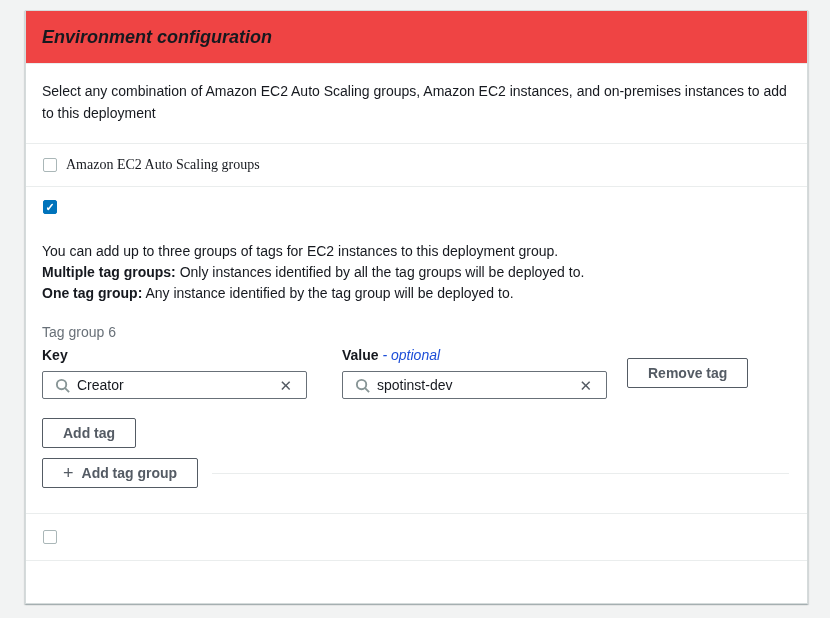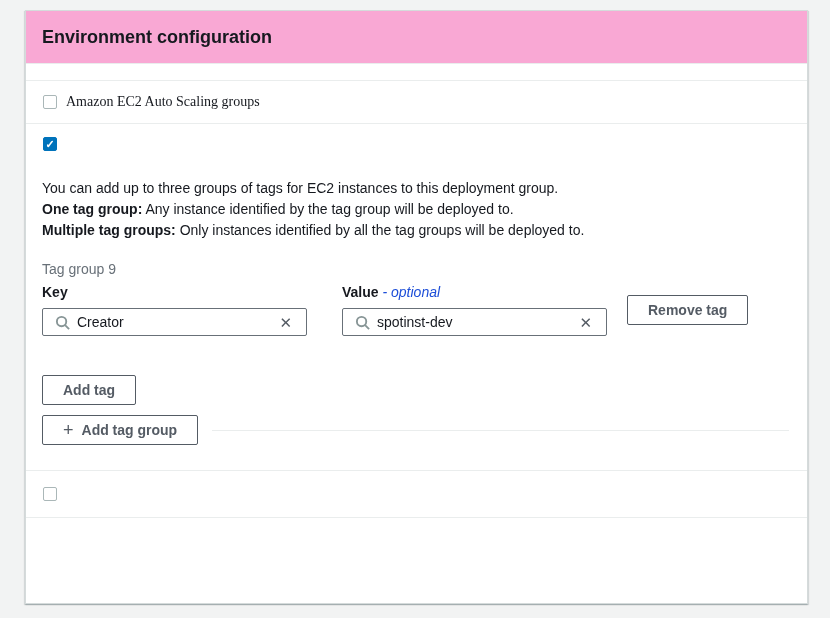--- a/index.html
+++ b/index.html
@@ -13,23 +13,24 @@
   }
   .panel {
     position: absolute;
     left: 25px; top: 10px;
     width: 783px; min-height: 594px;
     background: #ffffff;
     border: 1px solid #d5dbdb;
     box-shadow: 0 1px 1px 0 rgba(0,28,36,.15), 1px 1px 1px 0 rgba(0,28,36,.10), -1px 1px 1px 0 rgba(0,28,36,.10);
   }
   .panel-header {
-    background: #f9a8d4;
+    background: #ef4444;
     border-bottom: 1px solid #eaeded;
     padding: 16px 20px 15px 16px;
+    font-style: italic;
   }
   .panel-header h2 {
     font-size: 18px;
     font-weight: 700;
     color: #16191f;
   }
   .panel-body { padding: 16px 16px 14px 16px; }
   .intro {
     line-height: 22px;
     max-width: 755px;
@@ -141,21 +142,21 @@
     font-weight: 700;
     padding: 0 20px;
     cursor: pointer;
   }
   .btn .plus {
     font-size: 18px;
     font-weight: 400;
     margin-right: 8px;
     line-height: 1;
   }
-  .add-tag-row { margin-top: 39px; }
+  .add-tag-row { margin-top: 19px; }
   .add-group-row {
     display: flex;
     align-items: center;
     margin-top: 10px;
     margin-bottom: 25px;
   }
   .add-group-row .rule {
     flex: 1 1 auto;
     border-top: 1px solid #eaeded;
     margin-left: 14px;
@@ -166,43 +167,44 @@
 <body>
 
 <section class="panel">
 
   <header class="panel-header">
     <h2>Environment configuration</h2>
   </header>
 
   <div class="panel-body">
 
+    <p class="intro">Select any combination of Amazon EC2 Auto Scaling groups, Amazon EC2 instances, and on-premises instances to add to this deployment</p>
 
     <hr class="divider">
 
     <div class="check-row">
       <span class="checkbox"></span>
       <label>Amazon EC2 Auto Scaling groups</label>
     </div>
 
     <hr class="divider">
 
     <div class="check-row">
       <span class="checkbox checked">
         <span class="mark">✓</span>
       </span>
     </div>
 
     <div class="help">
       <div>You can add up to three groups of tags for EC2 instances to this deployment group.</div>
+      <div><b>Multiple tag groups:</b><span> Only instances identified by all the tag groups will be deployed to.</span></div>
       <div><b>One tag group:</b><span> Any instance identified by the tag group will be deployed to.</span></div>
-      <div><b>Multiple tag groups:</b><span> Only instances identified by all the tag groups will be deployed to.</span></div>
-    </div>
-
-    <div class="tag-group-title">Tag group 9</div>
+    </div>
+
+    <div class="tag-group-title">Tag group 6</div>
 
     <div class="tag-row">
 
       <div class="col-key">
         <label class="field-label">Key</label>
         <div class="search-box">
           <svg width="15" height="15" viewBox="0 0 16 16" fill="none" stroke="#879596" stroke-width="2">
             <circle cx="7" cy="7" r="5"></circle>
             <line x1="10.8" y1="10.8" x2="15" y2="15"></line>
           </svg>

